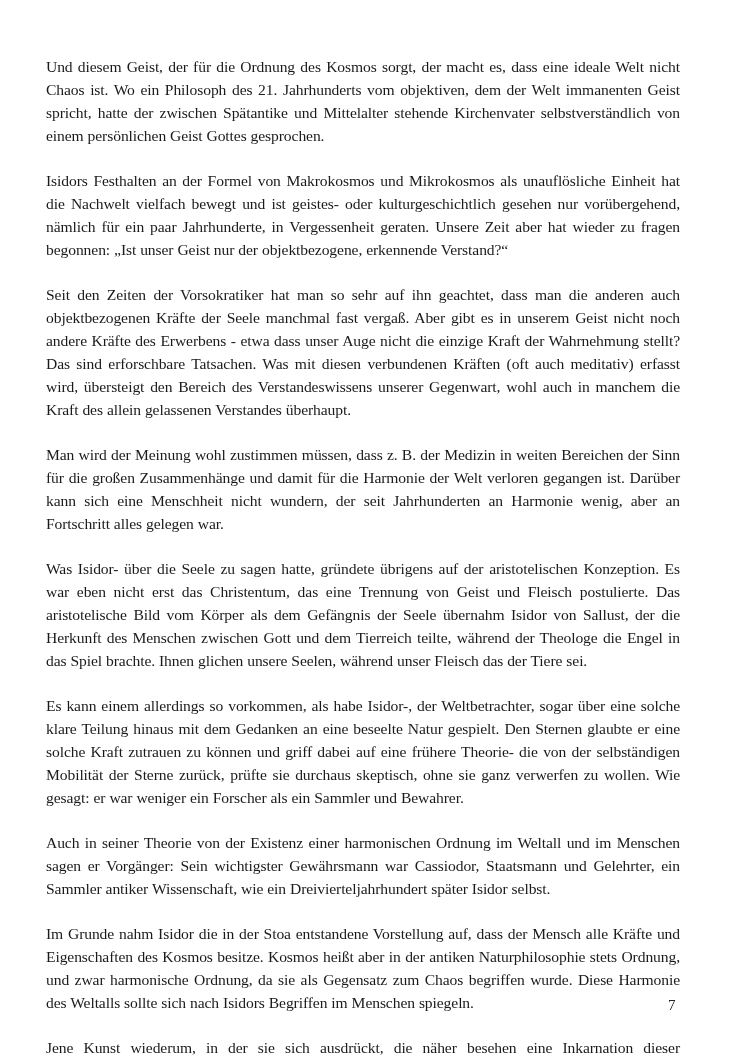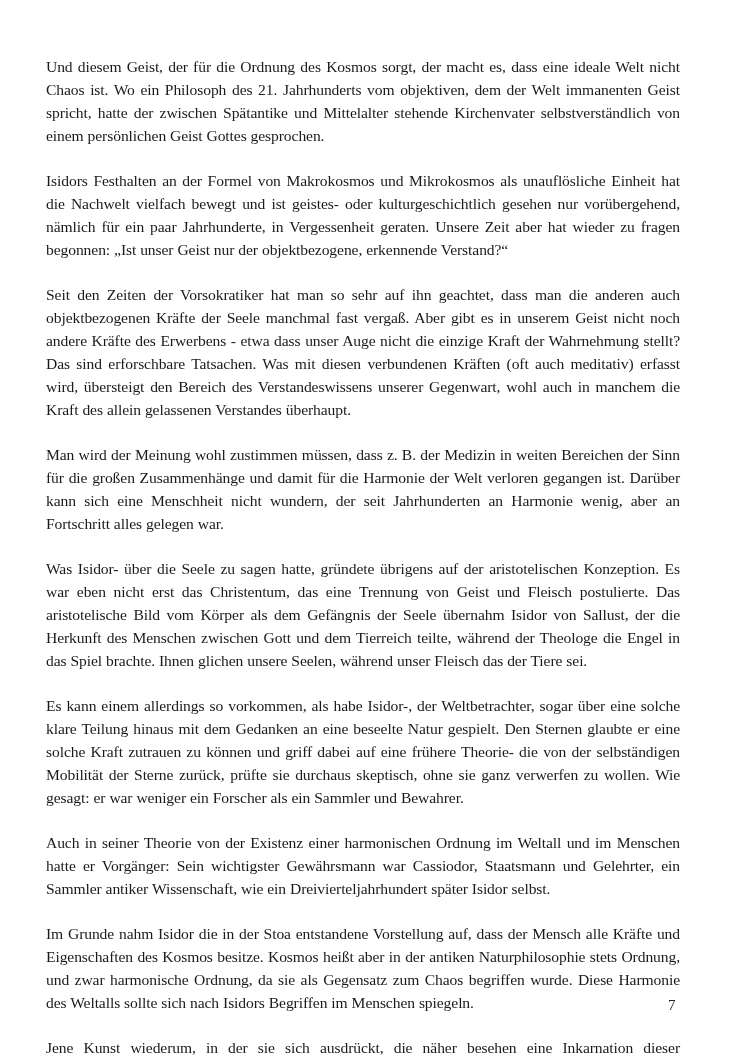--- a/index.html
+++ b/index.html
@@ -42,18 +42,18 @@
 </head>
 <body>
 
 <div class="page-body">
   <p class="para">Und diesem Geist, der für die Ordnung des Kosmos sorgt, der macht es, dass eine ideale Welt nicht Chaos ist. Wo ein Philosoph des 21. Jahrhunderts vom objektiven, dem der Welt immanenten Geist spricht, hatte der zwischen Spätantike und Mittelalter stehende Kirchenvater selbstverständlich von einem persönlichen Geist Gottes gesprochen.</p>
   <p class="para">Isidors Festhalten an der Formel von Makrokosmos und Mikrokosmos als unauflösliche Einheit hat die Nachwelt vielfach bewegt und ist geistes- oder kulturgeschichtlich gesehen nur vorübergehend, nämlich für ein paar Jahrhunderte, in Vergessenheit geraten. Unsere Zeit aber hat wieder zu fragen begonnen: „Ist unser Geist nur der objektbezogene, erkennende Verstand?“</p>
   <p class="para">Seit den Zeiten der Vorsokratiker hat man so sehr auf ihn geachtet, dass man die anderen auch objektbezogenen Kräfte der Seele manchmal fast vergaß. Aber gibt es in unserem Geist nicht noch andere Kräfte des Erwerbens - etwa dass unser Auge nicht die einzige Kraft der Wahrnehmung stellt? Das sind erforschbare Tatsachen. Was mit diesen verbundenen Kräften (oft auch meditativ) erfasst wird, übersteigt den Bereich des Verstandeswissens unserer Gegenwart, wohl auch in manchem die Kraft des allein gelassenen Verstandes überhaupt.</p>
   <p class="para">Man wird der Meinung wohl zustimmen müssen, dass z. B. der Medizin in weiten Bereichen der Sinn für die großen Zusammenhänge und damit für die Harmonie der Welt verloren gegangen ist. Darüber kann sich eine Menschheit nicht wundern, der seit Jahrhunderten an Harmonie wenig, aber an Fortschritt alles gelegen war.</p>
   <p class="para">Was Isidor- über die Seele zu sagen hatte, gründete übrigens auf der aristotelischen Konzeption. Es war eben nicht erst das Christentum, das eine Trennung von Geist und Fleisch postulierte. Das aristotelische Bild vom Körper als dem Gefängnis der Seele übernahm Isidor von Sallust, der die Herkunft des Menschen zwischen Gott und dem Tierreich teilte, während der Theologe die Engel in das Spiel brachte. Ihnen glichen unsere Seelen, während unser Fleisch das der Tiere sei.</p>
   <p class="para">Es kann einem allerdings so vorkommen, als habe Isidor-, der Weltbetrachter, sogar über eine solche klare Teilung hinaus mit dem Gedanken an eine beseelte Natur gespielt. Den Sternen glaubte er eine solche Kraft zutrauen zu können und griff dabei auf eine frühere Theorie-  die von der selbständigen Mobilität der Sterne zurück, prüfte sie durchaus skeptisch, ohne sie ganz verwerfen zu wollen. Wie gesagt:  er war weniger ein Forscher als ein Sammler und Bewahrer.</p>
-  <p class="para">Auch in seiner Theorie von der Existenz einer harmonischen Ordnung im Weltall und im Menschen hatte er Vorgänger: Sein wichtigster Gewährsmann war Cassiodor, Staatsmann und Gelehrter, ein Sammler antiker Wissenschaft, wie ein Dreivierteljahrhundert später Isidor selbst.</p>
+  <p class="para">Auch in seiner Theorie von der Existenz einer harmonischen Ordnung im Weltall und im Menschen sagen er Vorgänger: Sein wichtigster Gewährsmann war Cassiodor, Staatsmann und Gelehrter, ein Sammler antiker Wissenschaft, wie ein Dreivierteljahrhundert später Isidor selbst.</p>
   <p class="para">Im Grunde nahm Isidor die in der Stoa entstandene Vorstellung auf, dass der Mensch alle Kräfte und Eigenschaften des Kosmos besitze. Kosmos heißt aber in der antiken Naturphilosophie stets Ordnung, und zwar harmonische Ordnung, da sie als Gegensatz zum Chaos begriffen wurde. Diese Harmonie des Weltalls sollte sich nach Isidors Begriffen im Menschen spiegeln.</p>
   <p class="para">Jene Kunst wiederum, in der sie sich ausdrückt, die näher besehen eine Inkarnation dieser Weltharmonie darstellt, ist für Isidor die Musik. »Ohne Musik gibt es nichts Vollkommenes, in Wahrheit gar nichts ohne sie.«</p>
 </div>
 
 <div class="page-number">7</div>
 
 </body></html>

